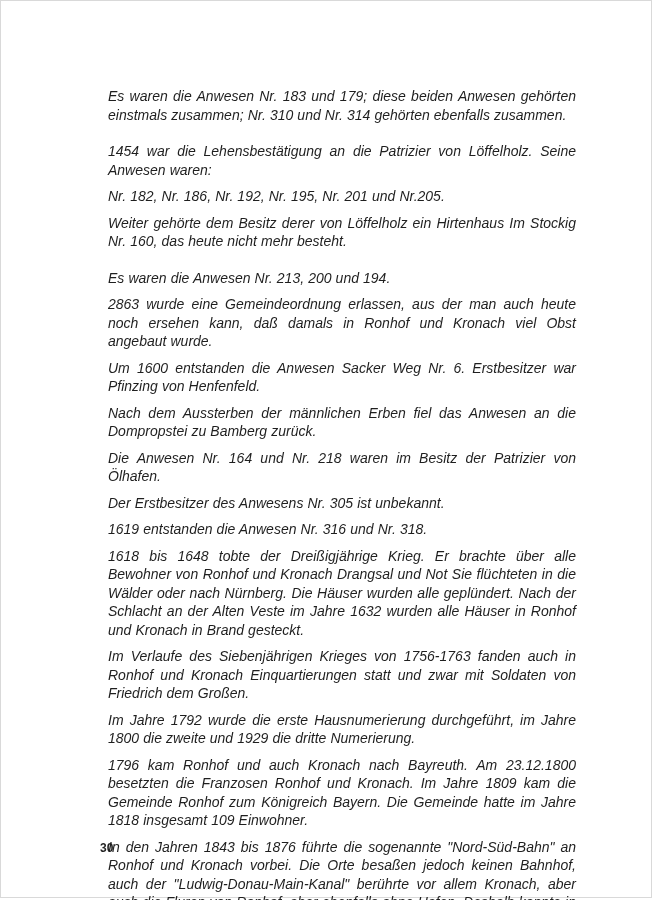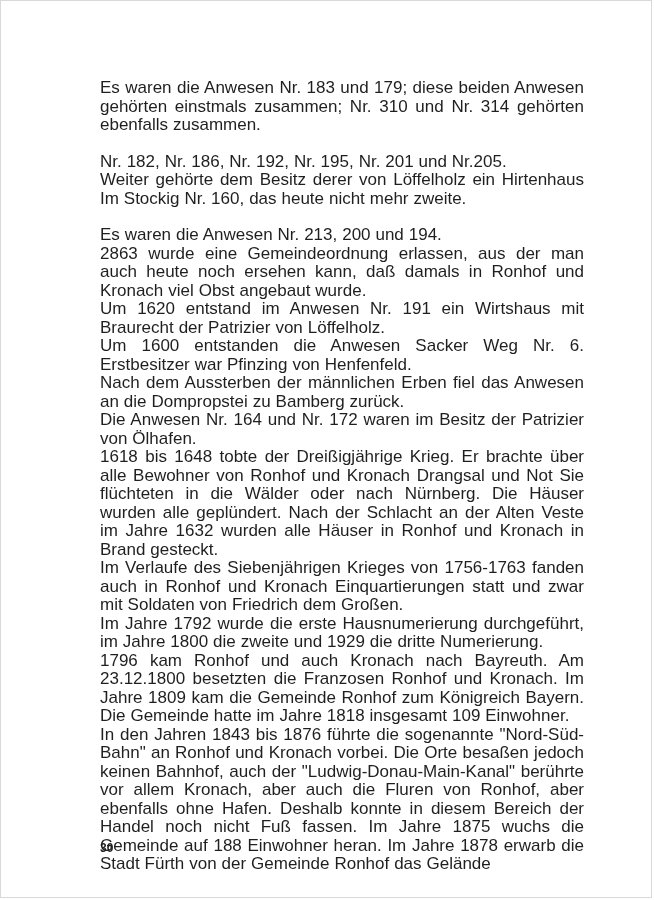--- a/index.html
+++ b/index.html
@@ -31,56 +31,59 @@
     top: 78px;
     width: 484px;
   }
   .section {
     margin: 0 0 18px 0;
   }
   .section:last-child {
     margin-bottom: 0;
   }
   .para {
-    margin: 0;
-    font-size: 17px;
+    margin: 8px;
+    font-size: 14px;
     line-height: 18.5px;
     text-align: justify;
     hyphens: auto;
     -webkit-hyphens: auto;
     word-spacing: 0.2px;
+    font-style: italic;
   }
   .page-number {
     position: absolute;
     left: 99px;
     top: 840px;
     font-size: 12px;
     font-weight: bold;
     color: #1f1f1f;
   }
 </style>
 </head>
 <body>
 
 <div class="page">
   <div class="content">
       <div class="section">
         <p class="para">Es waren die Anwesen Nr. 183 und 179; diese beiden Anwesen gehörten einstmals zusammen; Nr. 310 und Nr. 314 gehörten ebenfalls zusammen.</p>
       </div>
       <div class="section">
+        <p class="para">1454 war die Lehensbestätigung an die Patrizier von Löffelholz. Seine Anwesen waren:</p>
         <p class="para">Nr. 182, Nr. 186, Nr. 192, Nr. 195, Nr. 201 und Nr.205.</p>
-        <p class="para">Weiter gehörte dem Besitz derer von Löffelholz ein Hirtenhaus Im Stockig Nr. 160, das heute nicht mehr zweite.</p>
+        <p class="para">Weiter gehörte dem Besitz derer von Löffelholz ein Hirtenhaus Im Stockig Nr. 160, das heute nicht mehr besteht.</p>
       </div>
       <div class="section">
         <p class="para">Es waren die Anwesen Nr. 213, 200 und 194.</p>
         <p class="para">2863 wurde eine Gemeindeordnung erlassen, aus der man auch heute noch ersehen kann, daß damals in Ronhof und Kronach viel Obst angebaut wurde.</p>
-        <p class="para">Um 1620 entstand im Anwesen Nr. 191 ein Wirtshaus mit Braurecht der Patrizier von Löffelholz.</p>
         <p class="para">Um 1600 entstanden die Anwesen Sacker Weg Nr. 6. Erstbesitzer war Pfinzing von Henfenfeld.</p>
         <p class="para">Nach dem Aussterben der männlichen Erben fiel das Anwesen an die Dompropstei zu Bamberg zurück.</p>
-        <p class="para">Die Anwesen Nr. 164 und Nr. 172 waren im Besitz der Patrizier von Ölhafen.</p>
+        <p class="para">Die Anwesen Nr. 164 und Nr. 218 waren im Besitz der Patrizier von Ölhafen.</p>
+        <p class="para">Der Erstbesitzer des Anwesens Nr. 305 ist unbekannt.</p>
+        <p class="para">1619 entstanden die Anwesen Nr. 316 und Nr. 318.</p>
         <p class="para">1618 bis 1648 tobte der Dreißigjährige Krieg. Er brachte über alle Bewohner von Ronhof und Kronach Drangsal und Not Sie flüchteten in die Wälder oder nach Nürnberg. Die Häuser wurden alle geplündert. Nach der Schlacht an der Alten Veste im Jahre 1632 wurden alle Häuser in Ronhof und Kronach in Brand gesteckt.</p>
         <p class="para">Im Verlaufe des Siebenjährigen Krieges von 1756-1763 fanden auch in Ronhof und Kronach Einquartierungen statt und zwar mit Soldaten von Friedrich dem Großen.</p>
         <p class="para">Im Jahre 1792 wurde die erste Hausnumerierung durchgeführt, im Jahre 1800 die zweite und 1929 die dritte Numerierung.</p>
         <p class="para">1796 kam Ronhof und auch Kronach nach Bayreuth. Am 23.12.1800 besetzten die Franzosen Ronhof und Kronach. Im Jahre 1809 kam die Gemeinde Ronhof zum Königreich Bayern. Die Gemeinde hatte im Jahre 1818 insgesamt 109 Einwohner.</p>
         <p class="para">In den Jahren 1843 bis 1876 führte die sogenannte "Nord-Süd-Bahn" an Ronhof und Kronach vorbei. Die Orte besaßen jedoch keinen Bahnhof, auch der "Ludwig-Donau-Main-Kanal" berührte vor allem Kronach, aber auch die Fluren von Ronhof, aber ebenfalls ohne Hafen. Deshalb konnte in diesem Bereich der Handel noch nicht Fuß fassen. Im Jahre 1875 wuchs die Gemeinde auf 188 Einwohner heran. Im Jahre 1878 erwarb die Stadt Fürth von der Gemeinde Ronhof das Gelände</p>
       </div>
     </div>
   <div class="page-number">30</div>
 </div>
 

